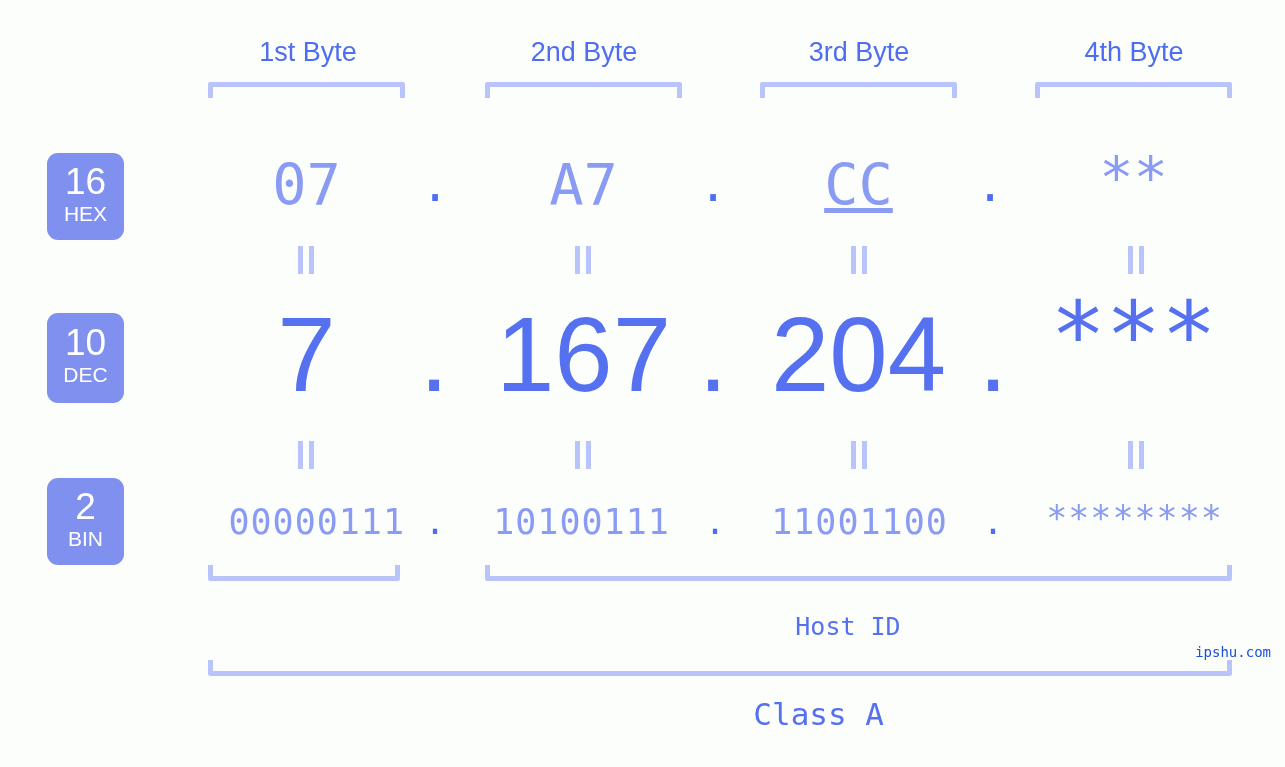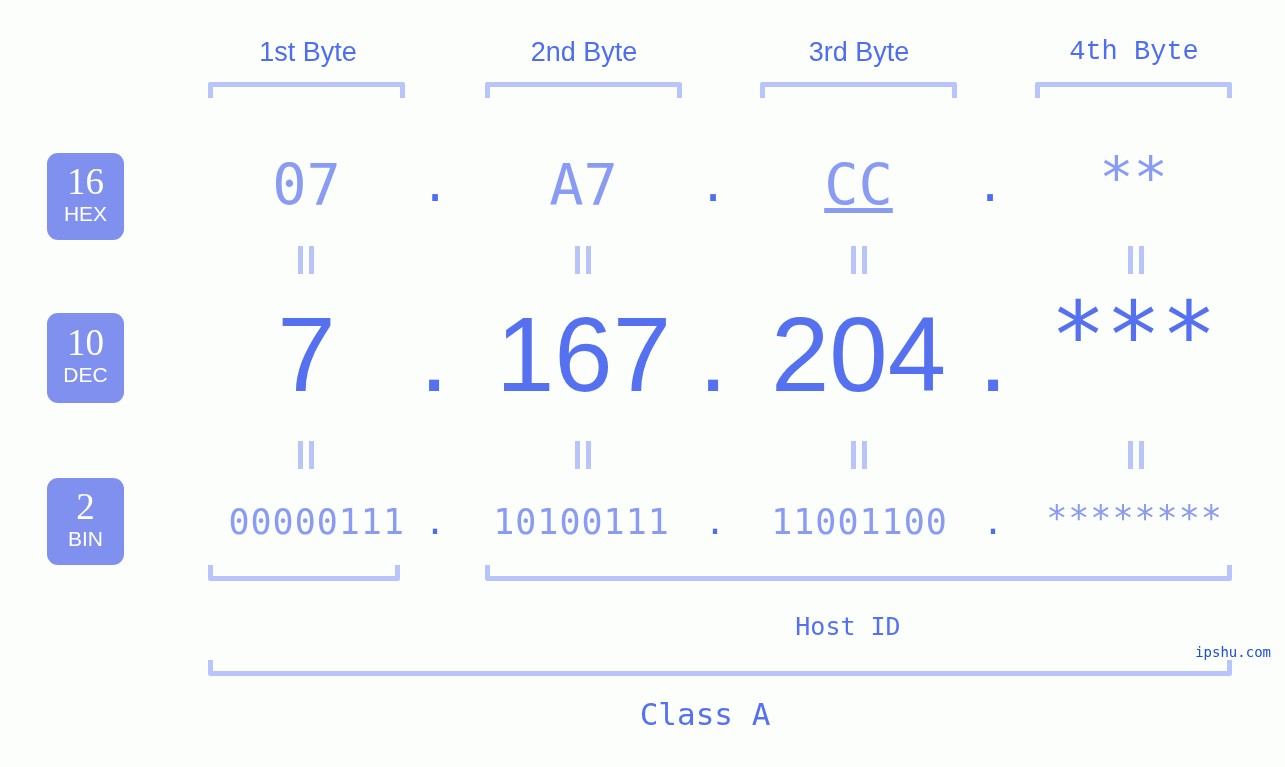--- a/index.html
+++ b/index.html
@@ -64,21 +64,21 @@
     color: #ffffff;
     text-align: center;
     box-sizing: border-box;
     overflow: hidden;
   }
   .badge .num {
     display: block;
     font-size: 37px;
     line-height: 40px;
     font-weight: 400;
-    font-family: Liberation Serif, serif;
+    font-family: Liberation Sans, sans-serif;
   }
   .badge .name {
     display: block;
     font-size: 21px;
     line-height: 24px;
     font-weight: 400;
     font-family: "Liberation Sans", sans-serif;
   }
   #badge-hex { left: 47px; top: 153px; height: 87px; padding-top: 9px; }
   #badge-dec { left: 47px; top: 313px; height: 90px; padding-top: 10px; }
@@ -211,21 +211,21 @@
   }
 </style>
 </head>
 <body>
 
 <div class="stage">
 
   <div class="byte-title" style="left:180px; width:256px;">1st Byte</div>
   <div class="byte-title" style="left:456px; width:256px;">2nd Byte</div>
   <div class="byte-title" style="left:731px; width:256px;">3rd Byte</div>
-  <div class="byte-title" style="left:1006px; width:256px;font-family:Liberation Mono, monospace;">4th Byte</div>
+  <div class="byte-title" style="left:1006px; width:256px;">4th Byte</div>
 
   <div class="bracket-down" style="left:208px; top:82px; width:197px;"></div>
   <div class="bracket-down" style="left:485px; top:82px; width:197px;"></div>
   <div class="bracket-down" style="left:760px; top:82px; width:197px;"></div>
   <div class="bracket-down" style="left:1035px; top:82px; width:197px;"></div>
 
   <div class="badge" id="badge-hex">
     <span class="num">16</span>
     <span class="name">HEX</span>
   </div>
@@ -295,17 +295,17 @@
     <div class="cell dot" style="left:978px;">.</div>
     <div class="cell val" style="left:1032px; width:205px; top:498px;">********</div>
   </div>
 
   <div class="bracket-up" style="left:208px; top:565px; width:192px;"></div>
   <div class="bracket-up" style="left:485px; top:565px; width:747px;"></div>
 
   <div class="id-label" style="left:731px; width:234px;">Host ID</div>
 
   <div class="bracket-up" style="left:208px; top:660px; width:1024px;"></div>
-  <div id="class-label" style="left:577px; width:256px;">Class A</div>
+  <div id="class-label" style="left:628px; width:256px;text-align:right;">Class A</div>
 
   <div id="watermark">ipshu.com</div>
 
 </div>
 
 </body></html>

